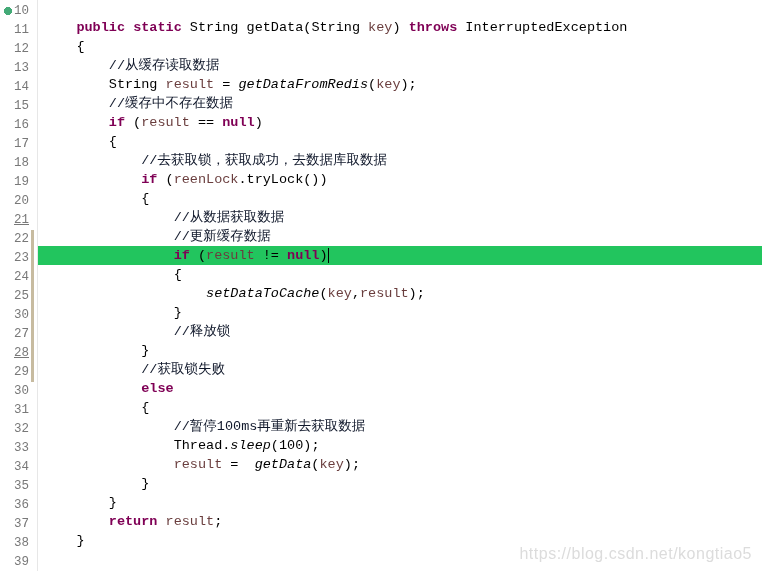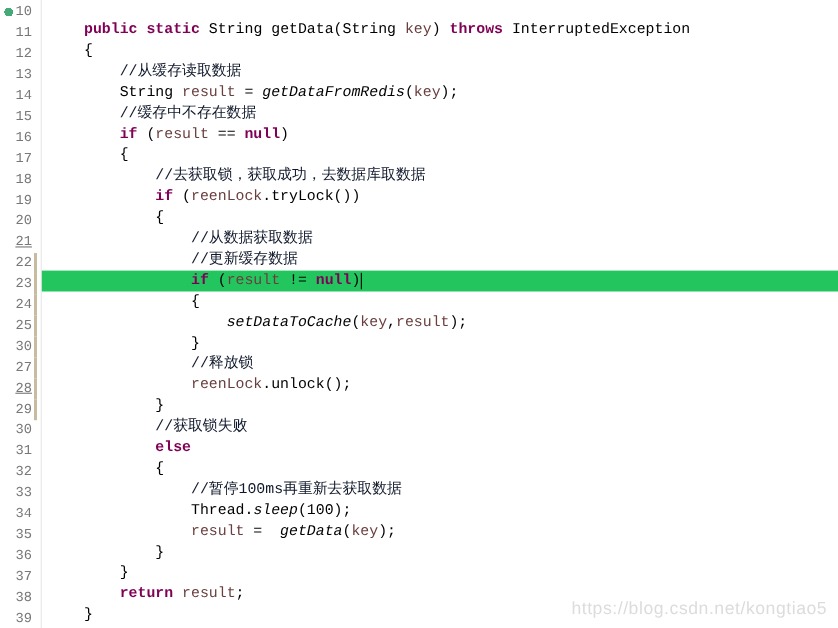--- a/index.html
+++ b/index.html
@@ -126,21 +126,20 @@
 <div class="line"><span>            </span><span class="cmt">//去获取锁，获取成功，去数据库取数据</span></div>
 <div class="line"><span>            </span><span class="kw">if</span><span> (</span><span class="var">reenLock</span><span>.</span><span>tryLock</span><span>())</span></div>
 <div class="line"><span>            </span><span>{</span></div>
 <div class="line"><span>                </span><span class="cmt">//从数据获取数据</span></div>
 <div class="line"><span>                </span><span class="cmt">//更新缓存数据</span></div>
 <div class="line hl"><span>                </span><span class="kw">if</span><span> (</span><span class="var">result</span><span> != </span><span class="kw">null</span><span class="caret">)</span></div>
 <div class="line"><span>                </span><span>{</span></div>
 <div class="line"><span>                    </span><span class="mth">setDataToCache</span><span>(</span><span class="param">key</span><span>,</span><span class="var">result</span><span>);</span></div>
 <div class="line"><span>                </span><span>}</span></div>
 <div class="line"><span>                </span><span class="cmt">//释放锁</span></div>
-<div class="line"><span>                </span><span class="var">reenLock</span><span>.</span><span>unlock</span><span>();</span></div>
 <div class="line"><span>            </span><span>}</span></div>
 <div class="line"><span>            </span><span class="cmt">//获取锁失败</span></div>
 <div class="line"><span>            </span><span class="kw">else</span></div>
 <div class="line"><span>            </span><span>{</span></div>
 <div class="line"><span>                </span><span class="cmt">//暂停100ms再重新去获取数据</span></div>
 <div class="line"><span>                </span><span>Thread</span><span>.</span><span class="mth">sleep</span><span>(</span><span>100</span><span>);</span></div>
 <div class="line"><span>                </span><span class="var">result</span><span> =  </span><span class="mth">getData</span><span>(</span><span class="param">key</span><span>);</span></div>
 <div class="line"><span>            </span><span>}</span></div>
 <div class="line"><span>        </span><span>}</span></div>
 <div class="line"><span>        </span><span class="kw">return</span> <span class="var">result</span><span>;</span></div>

